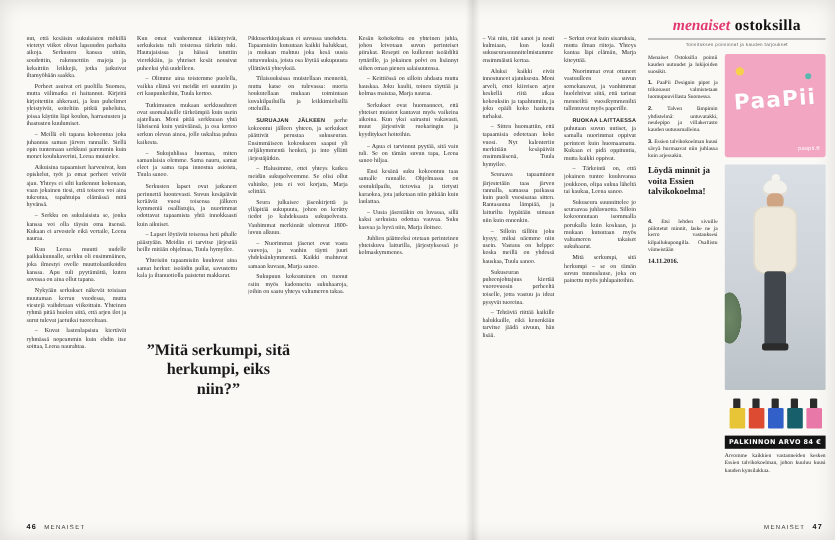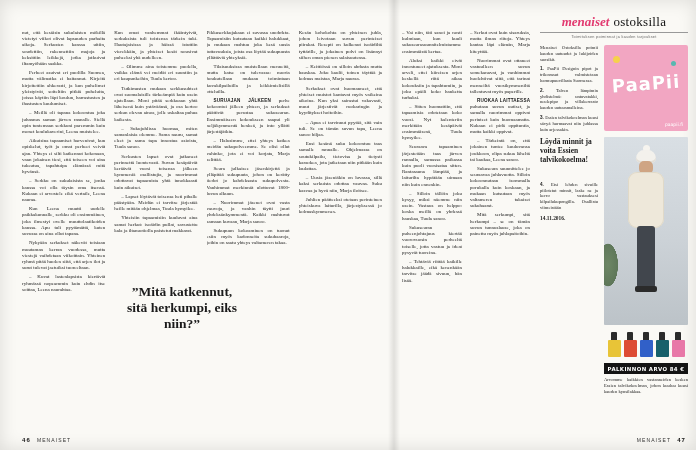--- a/index.html
+++ b/index.html
@@ -27,21 +27,21 @@
   .footer{position:absolute;bottom:7px;font-size:5px;letter-spacing:1.1px;color:#333;
           font-family:"Liberation Sans", sans-serif;display:flex;gap:6px;align-items:baseline;}
   .footer-left{left:22px;}
   .footer-right{right:10px;}
   .pgnum{font-weight:bold;font-size:6px;color:#111;}
 
   
   .sidebar{position:absolute;left:540px;top:12px;width:148px;height:424px;}
   .sb-header{text-align:center;border-bottom:.5px solid #999;padding-bottom:2px;}
   .brand{color:#e23a70;font-style:italic;font-weight:bold;font-size:13px;}
-  .section{color:#111;font-weight:normal;font-size:13px;letter-spacing:.3px;}
+  .section{color:#111;font-weight:bold;font-size:13px;letter-spacing:.3px;}
   .sb-note{text-align:center;font-size:3.8px;color:#666;margin-top:2px;letter-spacing:.3px;
            font-family:"Liberation Sans", sans-serif;}
   .sb-body{display:flex;gap:6px;margin-top:6px;}
   .sb-left{width:58px;}
   .sb-left p{font-size:4.6px;line-height:5.8px;text-align:justify;margin:0 0 4px;}
   .sb-left p b{font-family:"Liberation Sans", sans-serif;font-size:4.6px;}
   .sb-heading{font-size:7.5px;line-height:1.18;font-weight:bold;margin:6px 0 17px;}
   .sb-deadline{font-weight:bold;font-size:5.4px;margin-top:1px;}
   .sb-right{flex:1;}
 
@@ -119,21 +119,21 @@
       <div class="col">
           <p>Kesän kohokohta on yhteinen juhla, johon leivotaan suvun perinteiset piirakat. Resepti on kulkenut isoäidiltä tyttärille, ja jokainen polvi on lisännyt siihen oman pienen salaisuutensa.</p>
           <p>– Keittiössä on silloin ahdasta mutta hauskaa. Joku kaulii, toinen täyttää ja kolmas maistaa, Marja nauraa.</p>
           <p>Serkukset ovat huomanneet, että yhteiset muistot kantavat myös vaikeina aikoina. Kun yksi sairastui vakavasti, muut järjestivät ruokaringin ja kyyditykset hoitoihin.</p>
           <p>– Apua ei tarvinnut pyytää, sitä vain tuli. Se on tämän suvun tapa, Leena sanoo hiljaa.</p>
           <p>Ensi kesänä suku kokoontuu taas samalle rannalle. Ohjelmassa on soutukilpailu, tietovisa ja tietysti karaokea, jota jatketaan niin pitkään kuin laulattaa.</p>
           <p>– Uusia jäseniäkin on luvassa, sillä kaksi serkuista odottaa vauvaa. Suku kasvaa ja hyvä niin, Marja iloitsee.</p>
           <p>Juhlien päätteeksi otetaan perinteinen yhteiskuva laiturilla, järjestyksessä jo kolmaskymmenes.</p>
         </div>
     </div>
-    <div class="pullquote">”Mitä katkennut, sitä herkumpi, eiks niin?”</div>
+    <div class="pullquote">”Mitä serkumpi, sitä herkumpi, eiks niin?”</div>
     <div class="footer footer-left">
       <span class="pgnum">46</span>
       <span class="pgmag">MENAISET</span>
     </div>
   </div>
 
   <div class="spine"></div>
 
   <div>
     <div class="cols cols-2">

